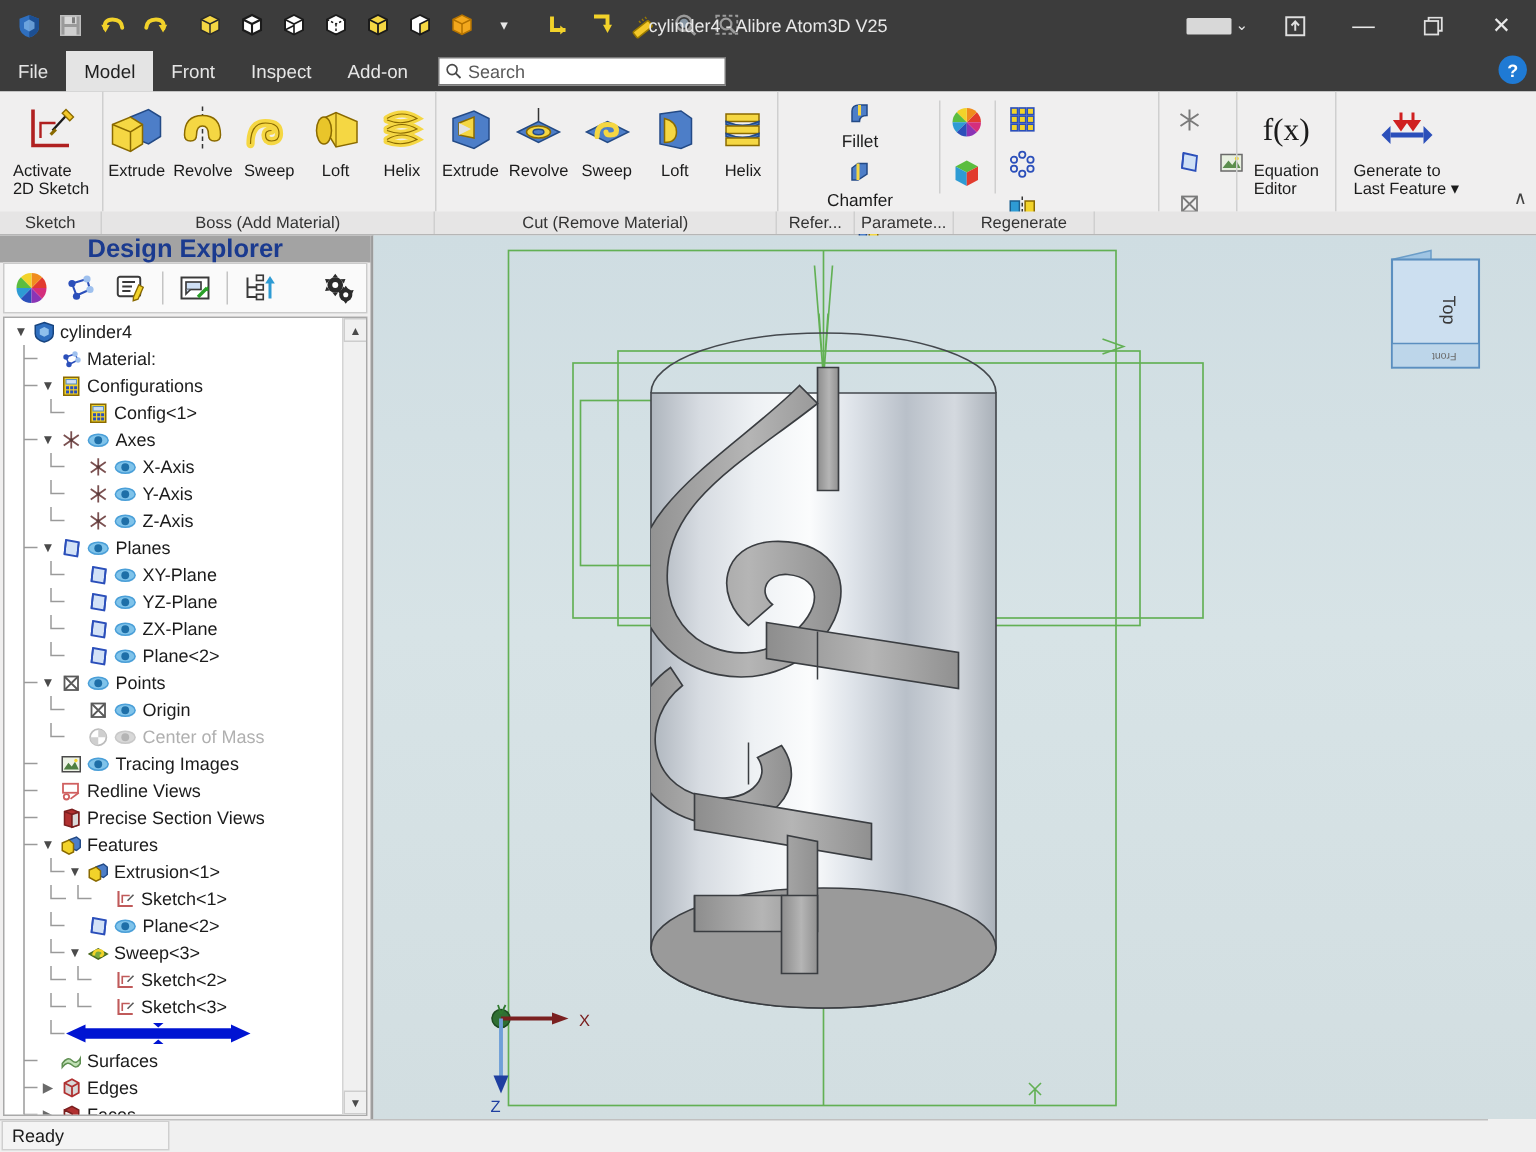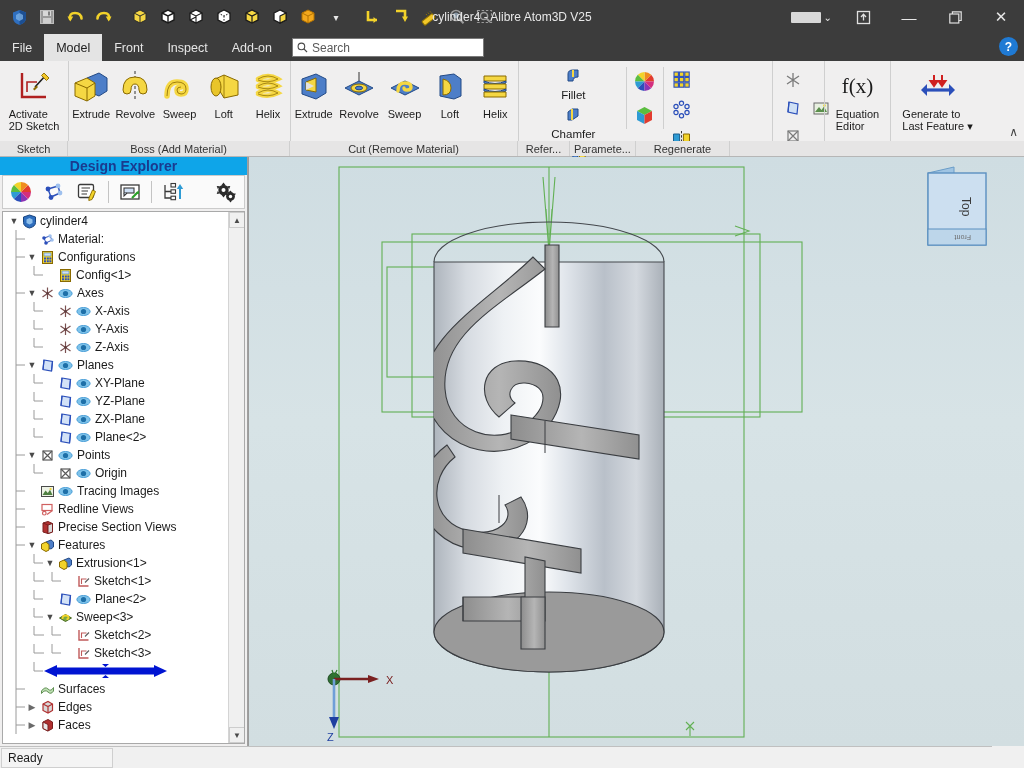--- a/index.html
+++ b/index.html
@@ -98,21 +98,21 @@
     position: absolute; right: 6px; top: 64px; font-size: 12px; color: #444;
   }
 
   
   .de-panel {
     position: absolute; top: 157px; left: 0; width: 248px; height: 589px;
     background: #f0efef; border-right: 1px solid #a0a0a0;
   }
   .de-title {
     height: 18px; display: flex; align-items: center; justify-content: center;
-    font-size: 14px; font-weight: bold; color: #1a3a8f; background: #0ea5e9;
+    font-size: 17px; font-weight: bold; color: #1a3a8f; background: #a3a3a3;
   }
   .de-toolbar {
     height: 34px; background: #fafafa; border: 1px solid #cbcbcb;
     margin: 0 2px; display: flex; align-items: center; padding: 0 6px; gap: 9px;
   }
   .de-tb-ico { width: 24px; height: 24px; display:flex; align-items:center; justify-content:center; }
   .de-vsep { width: 1px; height: 22px; background: #c4c4c4; }
   .de-tree {
     position: absolute; top: 54px; left: 2px; right: 2px; bottom: 2px;
     background: #ffffff; border: 1px solid #a9a9a9; overflow: hidden;
@@ -145,21 +145,21 @@
     position: absolute; top: 157px; left: 249px; width: 775px; height: 589px;
     background: linear-gradient(to bottom, #cfdde2 0%, #d7e3e6 45%, #d2dee1 100%);
     overflow: hidden;
   }
   .vp-sep { position:absolute; top: 157px; left: 248px; width: 1px; height: 589px; background:#9b9b9b; }
 
   
   .statusbar {
     position: absolute; bottom: 0; left: 0; width: 992px; height: 22px;
     background: #f0f0f0; border-top: 1px solid #c0c0c0;
-    display: flex; align-items: center;
+    display: flex; 
   }
   .status-cell {
     height: 20px; padding: 0 6px; display: flex; align-items: center;
     font-size: 12px; color: #1b1b1b; border: 1px solid #cfcfcf; margin-left: 1px;
     min-width: 112px; background: #f4f4f4;
   }
 </style>
 </head>
 <body>
 
@@ -1061,20 +1061,43 @@
                 <path d="M3 3 L12 12 M12 3 L3 12" stroke="#5a5a5a" stroke-width="1.2"></path>
               </svg>
             </span>
             <span class="eye">
               <svg width="15" height="11" viewBox="0 0 15 11">
                 <ellipse cx="7.5" cy="5.5" rx="6.6" ry="4" fill="#7fc3ea" stroke="#4a9fd8" stroke-width="1"></ellipse>
                 <circle cx="7.5" cy="5.5" r="2.6" fill="#1e6fa8"></circle>
               </svg>
             </span>
             <span class="tlabel">Origin</span>
+          </div>
+          <div class="trow dim">
+            <span style="width: 40px; height: 18px; flex: 0 0 auto; position: relative;">
+              <svg width="40" height="18" style="display:block">
+                <path d="M13 0 L13 18" stroke="#9a9a9a" stroke-width="1"></path>
+                <path d="M31 0 L31 9 L41 9" stroke="#9a9a9a" stroke-width="1" fill="none"></path>
+              </svg>
+            </span>
+            <span class="tw"></span>
+            <span class="tico">
+              <svg width="15" height="15" viewBox="0 0 15 15">
+                <circle cx="7.5" cy="7.5" r="5.4" fill="#fff" stroke="#bdbdbd" stroke-width="1.2"></circle>
+                <path d="M7.5 2.1 A5.4 5.4 0 0 1 12.9 7.5 L7.5 7.5 Z" fill="#cfcfcf"></path>
+                <path d="M7.5 12.9 A5.4 5.4 0 0 1 2.1 7.5 L7.5 7.5 Z" fill="#cfcfcf"></path>
+              </svg>
+            </span>
+            <span class="eye">
+              <svg width="15" height="11" viewBox="0 0 15 11">
+                <ellipse cx="7.5" cy="5.5" rx="6.6" ry="4" fill="#d8d8d8" stroke="#c8c8c8" stroke-width="1"></ellipse>
+                <circle cx="7.5" cy="5.5" r="2.6" fill="#b4b4b4"></circle>
+              </svg>
+            </span>
+            <span class="tlabel">Center of Mass</span>
           </div>
           <div class="trow">
             <span style="width: 22px; height: 18px; flex: 0 0 auto; position: relative;">
               <svg width="22" height="18" style="display:block">
                 <path d="M13 0 L13 18" stroke="#9a9a9a" stroke-width="1"></path>
                 <path d="M13 9 L23 9" stroke="#9a9a9a" stroke-width="1"></path>
               </svg>
             </span>
             <span class="tw"></span>
             <span class="tico">

